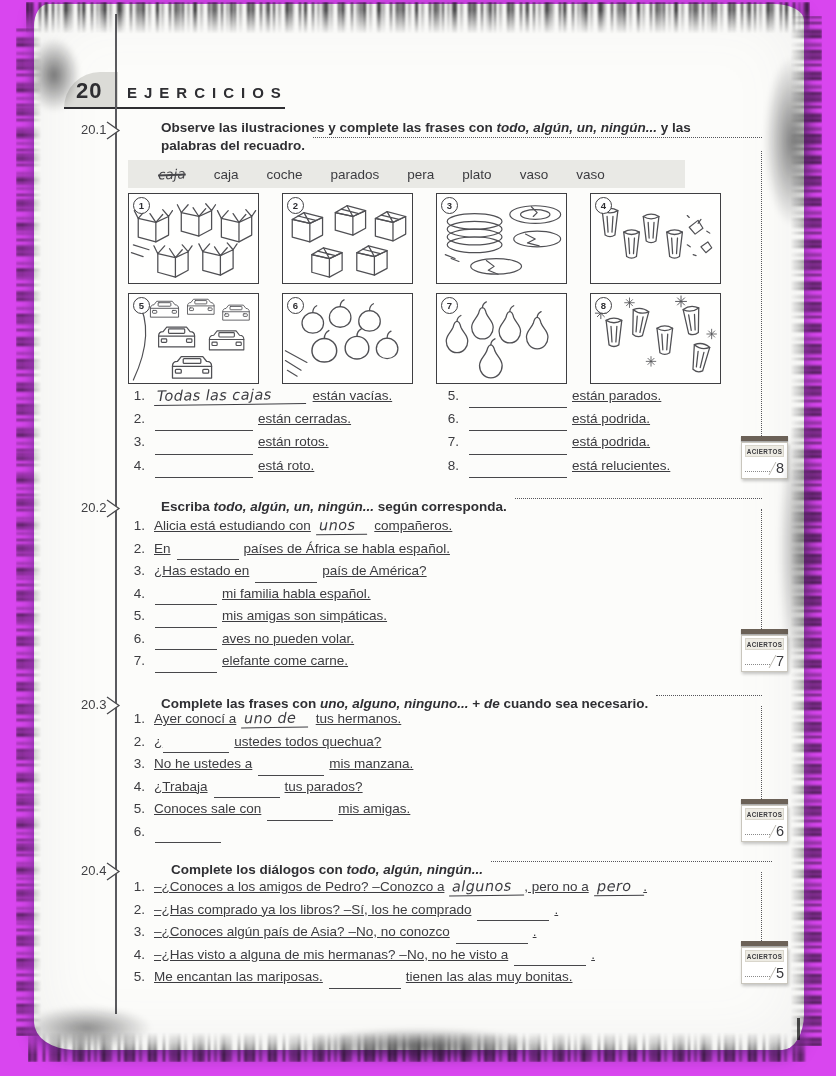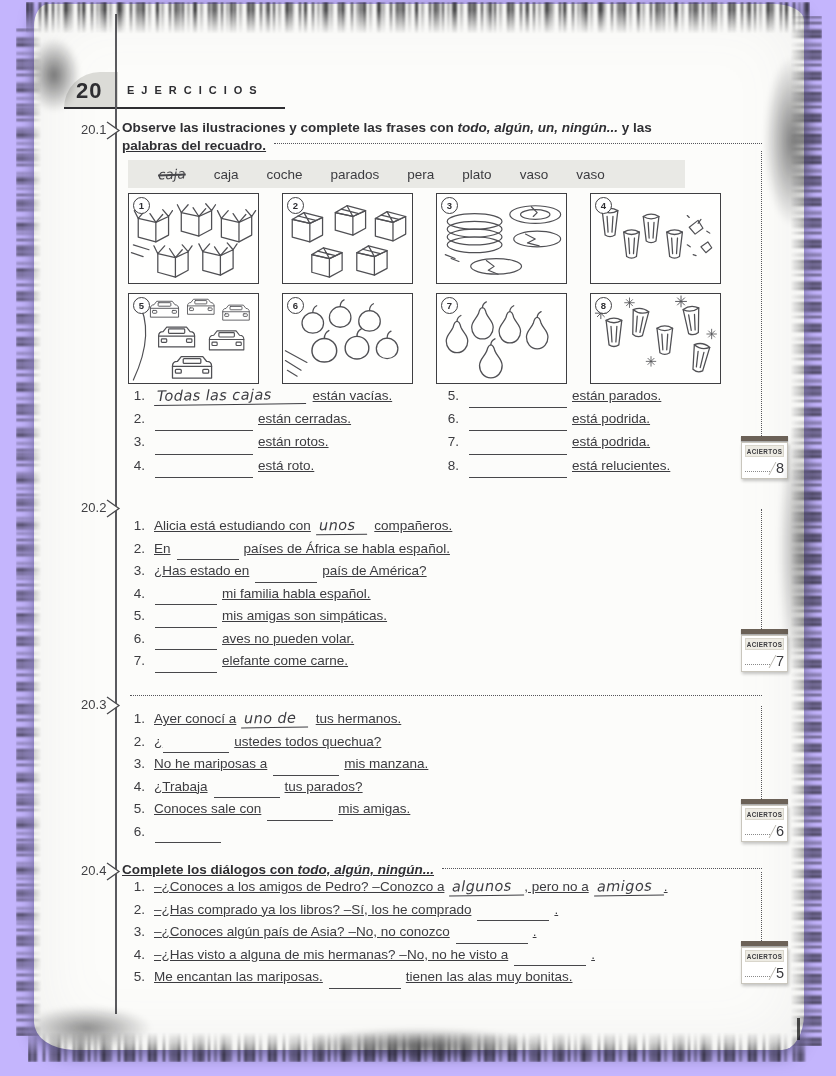--- a/index.html
+++ b/index.html
@@ -1,17 +1,17 @@
 <!DOCTYPE html>
 <html lang="es"><head>
 <meta charset="utf-8">
 <style>
   html,body{margin:0;padding:0;}
   body{font-family:"Liberation Sans","DejaVu Sans",sans-serif;background:#6f6daf;}
-  .screen{position:relative;width:836px;height:1076px;background:#c4b5fd;overflow:hidden;}
+  .screen{position:relative;width:836px;height:1076px;background:#d946ef;overflow:hidden;}
   .page{position:absolute;left:34px;top:4px;right:32px;bottom:26px;background:#fcfcfa;
         border-radius:14px 30px 22px 40px / 22px 16px 36px 28px;
         box-shadow:0 5px 16px rgba(20,20,55,.5), inset 0 0 70px rgba(120,120,130,.10);z-index:1;}
   
   .noise{position:absolute;pointer-events:none;z-index:4;}
   .noise-top{left:26px;right:26px;top:2px;height:32px;opacity:.9;filter:blur(1.1px);
     background:repeating-linear-gradient(90deg,rgba(12,12,14,.85) 0 2px,transparent 2px 5px,rgba(12,12,14,.35) 5px 8px,transparent 8px 13px),
                repeating-linear-gradient(90deg,rgba(12,12,14,.55) 0 7px,transparent 7px 19px,rgba(12,12,14,.8) 19px 22px,transparent 22px 37px);
     -webkit-mask-image:linear-gradient(180deg,#000 25%,rgba(0,0,0,.45) 65%,transparent 100%);
     mask-image:linear-gradient(180deg,#000 25%,rgba(0,0,0,.45) 65%,transparent 100%);}
@@ -33,28 +33,28 @@
   .blotch{position:absolute;border-radius:50%;filter:blur(2.5px);z-index:4;pointer-events:none;}
   .tick{position:absolute;left:797px;top:1018px;width:3px;height:22px;background:#151515;opacity:.75;z-index:4;}
 
   .content{position:absolute;inset:0;z-index:3;color:#3c3c40;font-size:13.5px;}
   .abs{position:absolute;}
   
   .unit-shape{left:64px;top:72px;width:54px;height:36px;background:#dbdbd7;border-radius:42px 0 0 0;}
   .unit-number{left:76px;top:78px;font-size:22px;font-weight:bold;color:#2e2e32;letter-spacing:1px;}
   .header-rule{left:64px;top:107px;width:221px;height:2px;background:#2e2e32;}
   .v-rule{left:115px;top:14px;width:1.5px;height:1000px;background:#5a5a5e;}
-  .page-title{left:127px;top:84px;font-size:11px;font-weight:bold;letter-spacing:7px;color:#2e2e32;}
+  .page-title{left:127px;top:84px;font-size:15px;font-weight:bold;letter-spacing:7px;color:#2e2e32;}
   
   .ex-label{width:38px;text-align:right;font-size:13px;color:#3f3f43;}
   .chev{position:absolute;width:15px;height:20px;}
   
   .ex-heading{font-weight:bold;color:#2f2f33;line-height:17.5px;}
-  .h-row{display:block;}
-  .h-flex{display:flex;align-items:center;text-decoration:underline;}
+  .h-row{display:block;margin-left:39px;}
+  .h-flex{display:flex;align-items:flex-start;}
   .h-text{display:inline;}
   .it{font-style:italic;}
   .lead{flex:1;border-bottom:1.6px dotted #55555a;margin:0 0 3px 8px;min-width:20px;}
   .vdots{position:absolute;width:0;border-left:1.6px dotted #55555a;}
   
   .wordbox{left:128px;top:160px;width:557px;height:28px;background:#e9e9e5;display:flex;align-items:center;gap:28px;padding-left:30px;box-sizing:border-box;}
   .word{color:#3c3c40;}
   .word-struck{font-family:"DejaVu Sans",sans-serif;font-style:italic;text-decoration:line-through;text-decoration-thickness:1.5px;transform:rotate(-2deg);color:#47474b;}
   
   .panels{left:128px;top:193px;display:grid;grid-template-columns:repeat(4,131px);grid-auto-rows:91px;column-gap:23px;row-gap:9px;}
@@ -317,20 +317,26 @@
             <span class="badge-slash"></span>
             <span class="badge-num">8</span>
           </div>
       </div>
     </div>
 
     <div class="abs ex-label" style="left:72px;top:500px">20.2.</div>
     <svg class="chev" style="left:106px;top:499px" viewBox="0 0 15 20">
         <path d="M1,1 L13,9.5 L1,18" fill="#fcfcfa" stroke="#47474b" stroke-width="1.3"></path>
       </svg>
+    <div class="abs ex-heading" style="left:122px;top:498px;width:640px">
+      <div class="h-row h-flex">
+          <span class="h-text"><span>Escriba </span><span class="it">todo, algún, un, ningún...</span><span> según corresponda.</span></span>
+          <span class="lead"></span>
+        </div>
+    </div>
     <div class="abs rows" style="left:128px;top:518px;width:560px">
       <div class="row">
           <span class="n">1.</span>
           <span class="seg">Alicia está estudiando con</span>
           <span class="hand">unos</span>
           <span class="seg">compañeros.</span>
         </div>
       <div class="row">
           <span class="n">2.</span>
           <span class="seg">En</span>
@@ -376,39 +382,40 @@
           </div>
       </div>
     </div>
 
     <div class="abs ex-label" style="left:72px;top:697px">20.3.</div>
     <svg class="chev" style="left:106px;top:696px" viewBox="0 0 15 20">
         <path d="M1,1 L13,9.5 L1,18" fill="#fcfcfa" stroke="#47474b" stroke-width="1.3"></path>
       </svg>
     <div class="abs ex-heading" style="left:122px;top:695px;width:640px">
       <div class="h-row h-flex">
+          <span class="h-text"><span>Complete las frases con </span><span class="it">uno, alguno, ninguno...</span><span> + </span><span class="it">de</span><span> cuando sea necesario.</span></span>
           <span class="lead"></span>
         </div>
     </div>
     <div class="abs rows" style="left:128px;top:711px;width:600px">
       <div class="row">
           <span class="n">1.</span>
           <span class="seg">Ayer conocí a</span>
           <span class="hand">uno de</span>
           <span class="seg">tus hermanos.</span>
         </div>
       <div class="row">
           <span class="n">2.</span>
           <span class="seg tight">¿</span>
           <span class="blank b3"></span>
           <span class="seg">ustedes todos quechua?</span>
         </div>
       <div class="row">
           <span class="n">3.</span>
-          <span class="seg">No he mariposas a</span>
+          <span class="seg">No he ustedes a</span>
           <span class="blank b3"></span>
           <span class="seg">mis manzana.</span>
         </div>
       <div class="row">
           <span class="n">4.</span>
           <span class="seg">¿Trabaja</span>
           <span class="blank b3"></span>
           <span class="seg">tus parados?</span>
         </div>
       <div class="row">
@@ -432,33 +439,33 @@
             <span class="badge-slash"></span>
             <span class="badge-num">6</span>
           </div>
       </div>
     </div>
 
     <div class="abs ex-label" style="left:72px;top:863px">20.4.</div>
     <svg class="chev" style="left:106px;top:862px" viewBox="0 0 15 20">
         <path d="M1,1 L13,9.5 L1,18" fill="#fcfcfa" stroke="#47474b" stroke-width="1.3"></path>
       </svg>
-    <div class="abs ex-heading" style="left:122px;top:861px;width:640px">
+    <div class="abs ex-heading" style="left:132px;top:861px;width:640px">
       <div class="h-row h-flex">
           <span class="h-text"><span>Complete los diálogos con </span><span class="it">todo, algún, ningún...</span></span>
           <span class="lead"></span>
         </div>
     </div>
     <div class="abs rows" style="left:128px;top:879px;width:620px">
       <div class="row">
           <span class="n">1.</span>
           <span class="seg">–¿Conoces a los amigos de Pedro? –Conozco a</span>
           <span class="hand ng">algunos</span>
           <span class="seg">, pero no a</span>
-          <span class="hand ng">amigos</span>
+          <span class="hand ng">pero</span>
           <span class="seg">.</span>
         </div>
       <div class="row">
           <span class="n">2.</span>
           <span class="seg">–¿Has comprado ya los libros? –Sí, los he comprado</span>
           <span class="blank b4"></span>
           <span class="seg">.</span>
         </div>
       <div class="row">
           <span class="n">3.</span>

